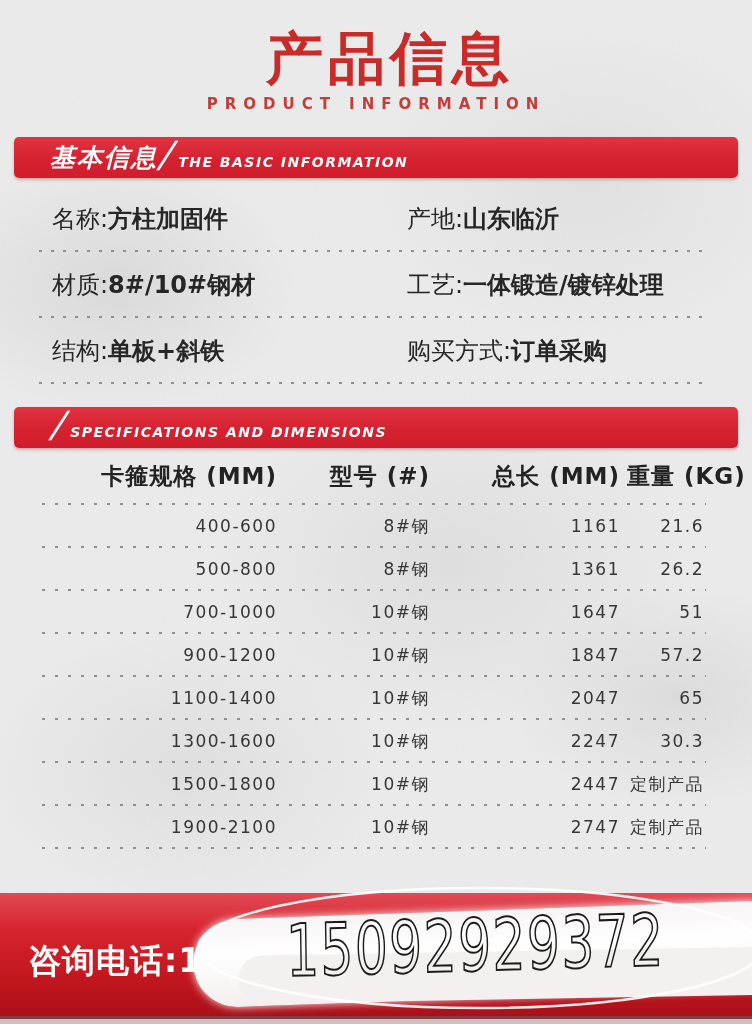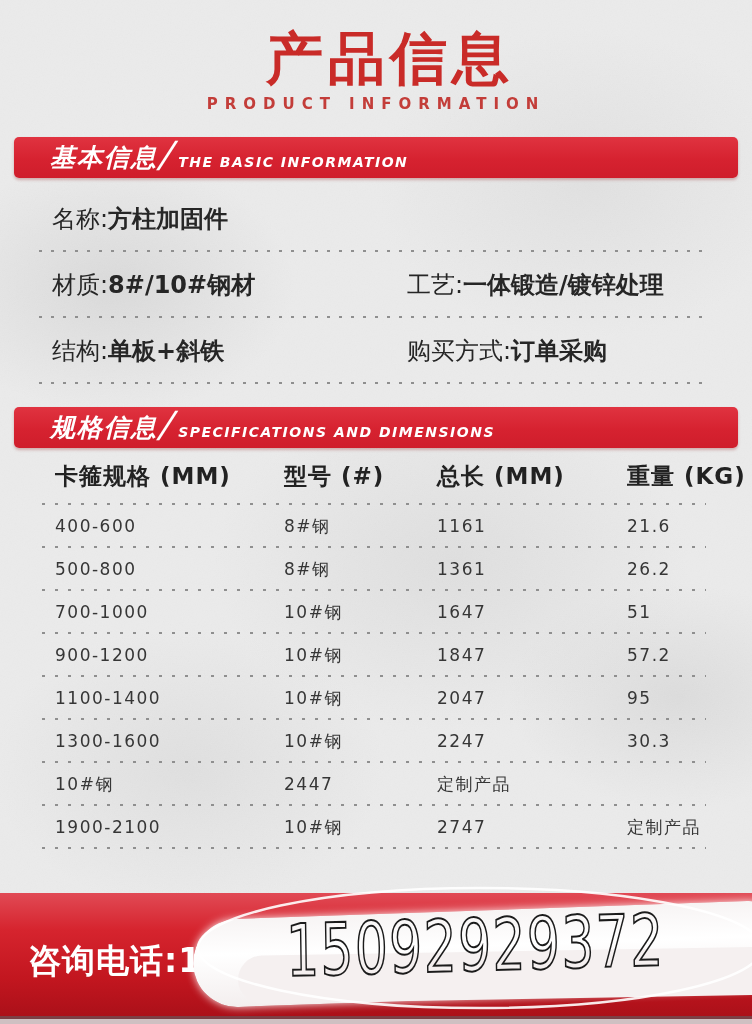--- a/index.html
+++ b/index.html
@@ -49,21 +49,21 @@
   }
   .info-row::after {
     content:""; position:absolute; left:-6px; right:-2px; bottom:0; height:2px;
     background:repeating-linear-gradient(to right,#8f8f8f 0 3px, transparent 3px 12px);
   }
   .field { padding-left:7px; font-size:24px; color:#262626; white-space:nowrap; }
   .field .lbl { font-weight:normal; }
   .field .val { font-weight:bold; }
 
   
-  .spec-table { margin:0 48px; }
+  .spec-table { margin:0 48px;text-align:right; }
   .thead, .trow {
     position:relative; display:grid; grid-template-columns:229px 153px 190px 1fr;
     align-items:center; white-space:nowrap;
   }
   .thead { height:57px; font-size:23px; font-weight:bold; color:#222; letter-spacing:1px; }
   .trow  { height:43px; font-size:17px; color:#363636; letter-spacing:1.5px; }
   .thead::after, .trow::after {
     content:""; position:absolute; left:-6px; right:-2px; bottom:0; height:2px;
     background:repeating-linear-gradient(to right,#8f8f8f 0 3px, transparent 3px 13px);
   }
@@ -123,41 +123,43 @@
     <span class="cn">基本信息</span>
     <span class="slash">/</span>
     <span class="en">THE BASIC INFORMATION</span>
   </div>
 
   <div class="info">
     <div class="info-row">
       <div class="field">
         <span class="lbl">名称:</span><span class="val">方柱加固件</span>
       </div>
+      <div class="field">
+        <span class="lbl">产地:</span><span class="val">山东临沂</span>
+      </div>
     </div>
     <div class="info-row">
       <div class="field">
         <span class="lbl">材质:</span><span class="val">8#/10#钢材</span>
       </div>
       <div class="field">
         <span class="lbl">工艺:</span><span class="val">一体锻造/镀锌处理</span>
       </div>
     </div>
     <div class="info-row">
       <div class="field">
         <span class="lbl">结构:</span><span class="val">单板+斜铁</span>
       </div>
       <div class="field">
         <span class="lbl">购买方式:</span><span class="val">订单采购</span>
       </div>
     </div>
   </div>
 
   <div class="banner banner-specs">
-    <span class="cn">规格信息</span>
     <span class="slash">/</span>
     <span class="en">SPECIFICATIONS AND DIMENSIONS</span>
   </div>
 
   <div class="spec-table">
     <div class="thead">
       <div class="cell">卡箍规格 (MM)</div>
       <div class="cell">型号 (#)</div>
       <div class="cell">总长 (MM)</div>
       <div class="cell">重量 (KG)</div>
@@ -183,29 +185,30 @@
     <div class="trow">
       <div class="cell">900-1200</div>
       <div class="cell">10#钢</div>
       <div class="cell">1847</div>
       <div class="cell">57.2</div>
     </div>
     <div class="trow">
       <div class="cell">1100-1400</div>
       <div class="cell">10#钢</div>
       <div class="cell">2047</div>
-      <div class="cell">95</div>
+      <div class="cell">65</div>
     </div>
     <div class="trow">
       <div class="cell">1300-1600</div>
       <div class="cell">10#钢</div>
       <div class="cell">2247</div>
       <div class="cell">30.3</div>
     </div>
     <div class="trow">
+      <div class="cell">1500-1800</div>
       <div class="cell">10#钢</div>
       <div class="cell">2447</div>
       <div class="cell">定制产品</div>
     </div>
     <div class="trow">
       <div class="cell">1900-2100</div>
       <div class="cell">10#钢</div>
       <div class="cell">2747</div>
       <div class="cell">定制产品</div>
     </div>

